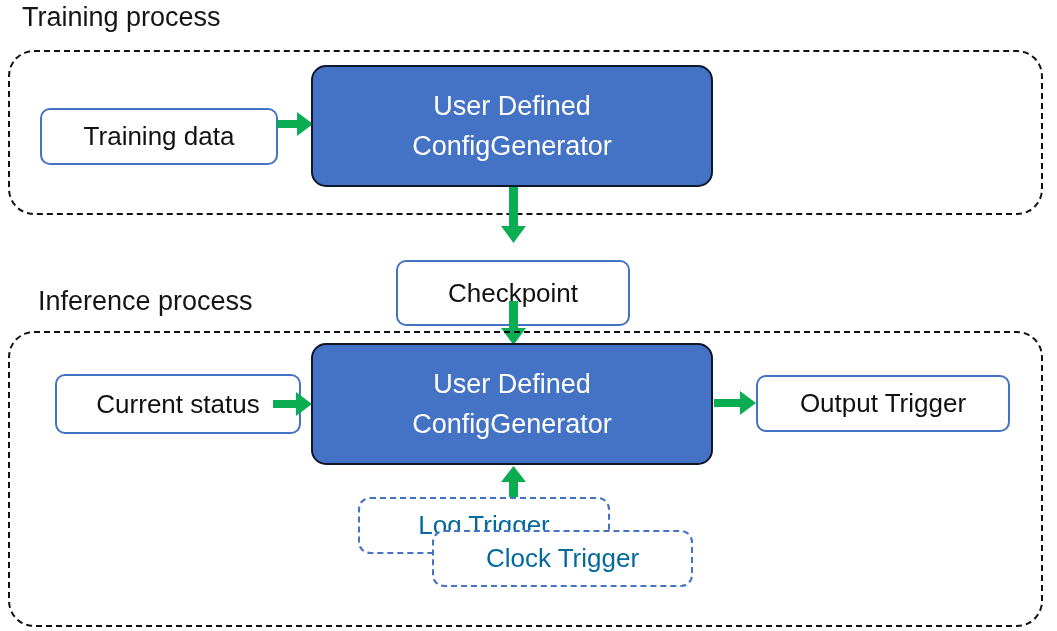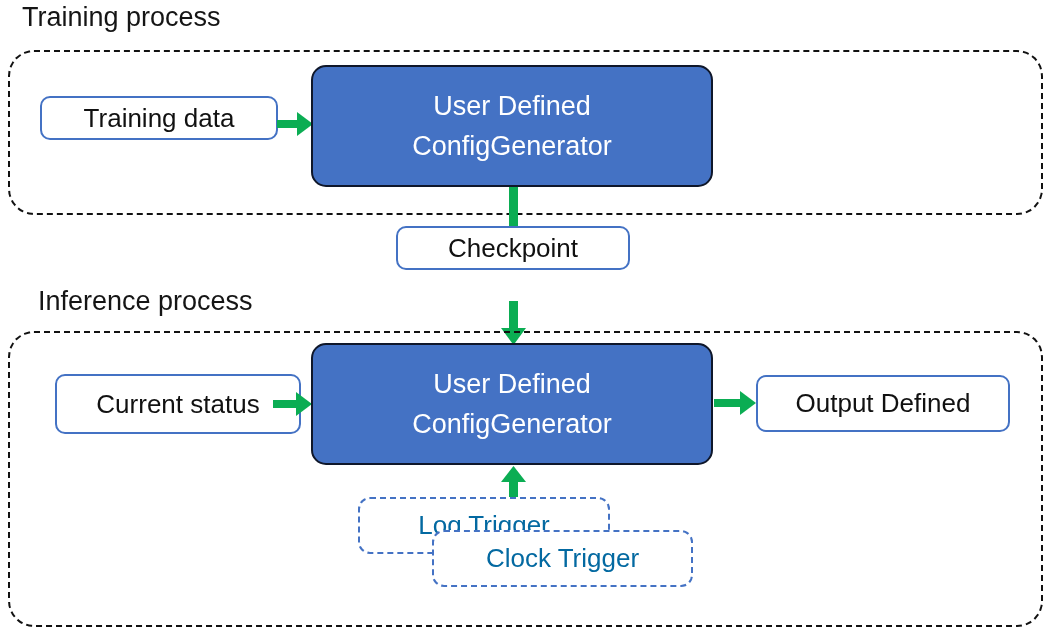--- a/index.html
+++ b/index.html
@@ -76,21 +76,21 @@
 </style>
 </head>
 <body>
 
 <div class="canvas">
 
   <div class="section-title" style="left:22px; top:2px;">Training process</div>
 
   <div class="dashed-container" style="left:8px; top:50px; width:1031px; height:161px;"></div>
 
-  <div class="white-box" style="left:40px; top:96px; width:238px; height:44px;">
+  <div class="white-box" style="left:40px; top:108px; width:238px; height:57px;">
     <span>Training data</span>
   </div>
 
   <div class="arrow" style="left:277px; top:111px;">
     <svg width="36" height="26" viewBox="0 0 36 26">
       <rect x="0" y="9" width="21" height="8" fill="#0bad53"></rect>
       <polygon points="20,1 36,13 20,25" fill="#0bad53"></polygon>
     </svg>
   </div>
 
@@ -99,21 +99,21 @@
     <div>ConfigGenerator</div>
   </div>
 
   <div class="arrow" style="left:500px; top:187px;">
     <svg width="27" height="56" viewBox="0 0 27 56">
       <rect x="9" y="0" width="9" height="40" fill="#0bad53"></rect>
       <polygon points="1,39 26,39 13.5,56" fill="#0bad53"></polygon>
     </svg>
   </div>
 
-  <div class="white-box" style="left:396px; top:226px; width:234px; height:44px;">
+  <div class="white-box" style="left:396px; top:260px; width:234px; height:66px;">
     <span>Checkpoint</span>
   </div>
 
   <div class="arrow" style="left:500px; top:301px;">
     <svg width="27" height="44" viewBox="0 0 27 44">
       <rect x="9" y="0" width="9" height="28" fill="#0bad53"></rect>
       <polygon points="1,27 26,27 13.5,44" fill="#0bad53"></polygon>
     </svg>
   </div>
 
@@ -138,21 +138,21 @@
   </div>
 
   <div class="arrow" style="left:714px; top:390px;">
     <svg width="42" height="26" viewBox="0 0 42 26">
       <rect x="0" y="9" width="27" height="8" fill="#0bad53"></rect>
       <polygon points="26,1 42,13 26,25" fill="#0bad53"></polygon>
     </svg>
   </div>
 
   <div class="white-box" style="left:756px; top:375px; width:254px; height:57px;">
-    <span>Output Defined</span>
+    <span>Output Trigger</span>
   </div>
 
   <div class="arrow" style="left:500px; top:466px;">
     <svg width="27" height="31" viewBox="0 0 27 31">
       <polygon points="13.5,0 26,16 1,16" fill="#0bad53"></polygon>
       <rect x="9" y="15" width="9" height="16" fill="#0bad53"></rect>
     </svg>
   </div>
 
   <div class="trigger-box" style="left:358px; top:497px; width:252px; height:57px; z-index:1;">

